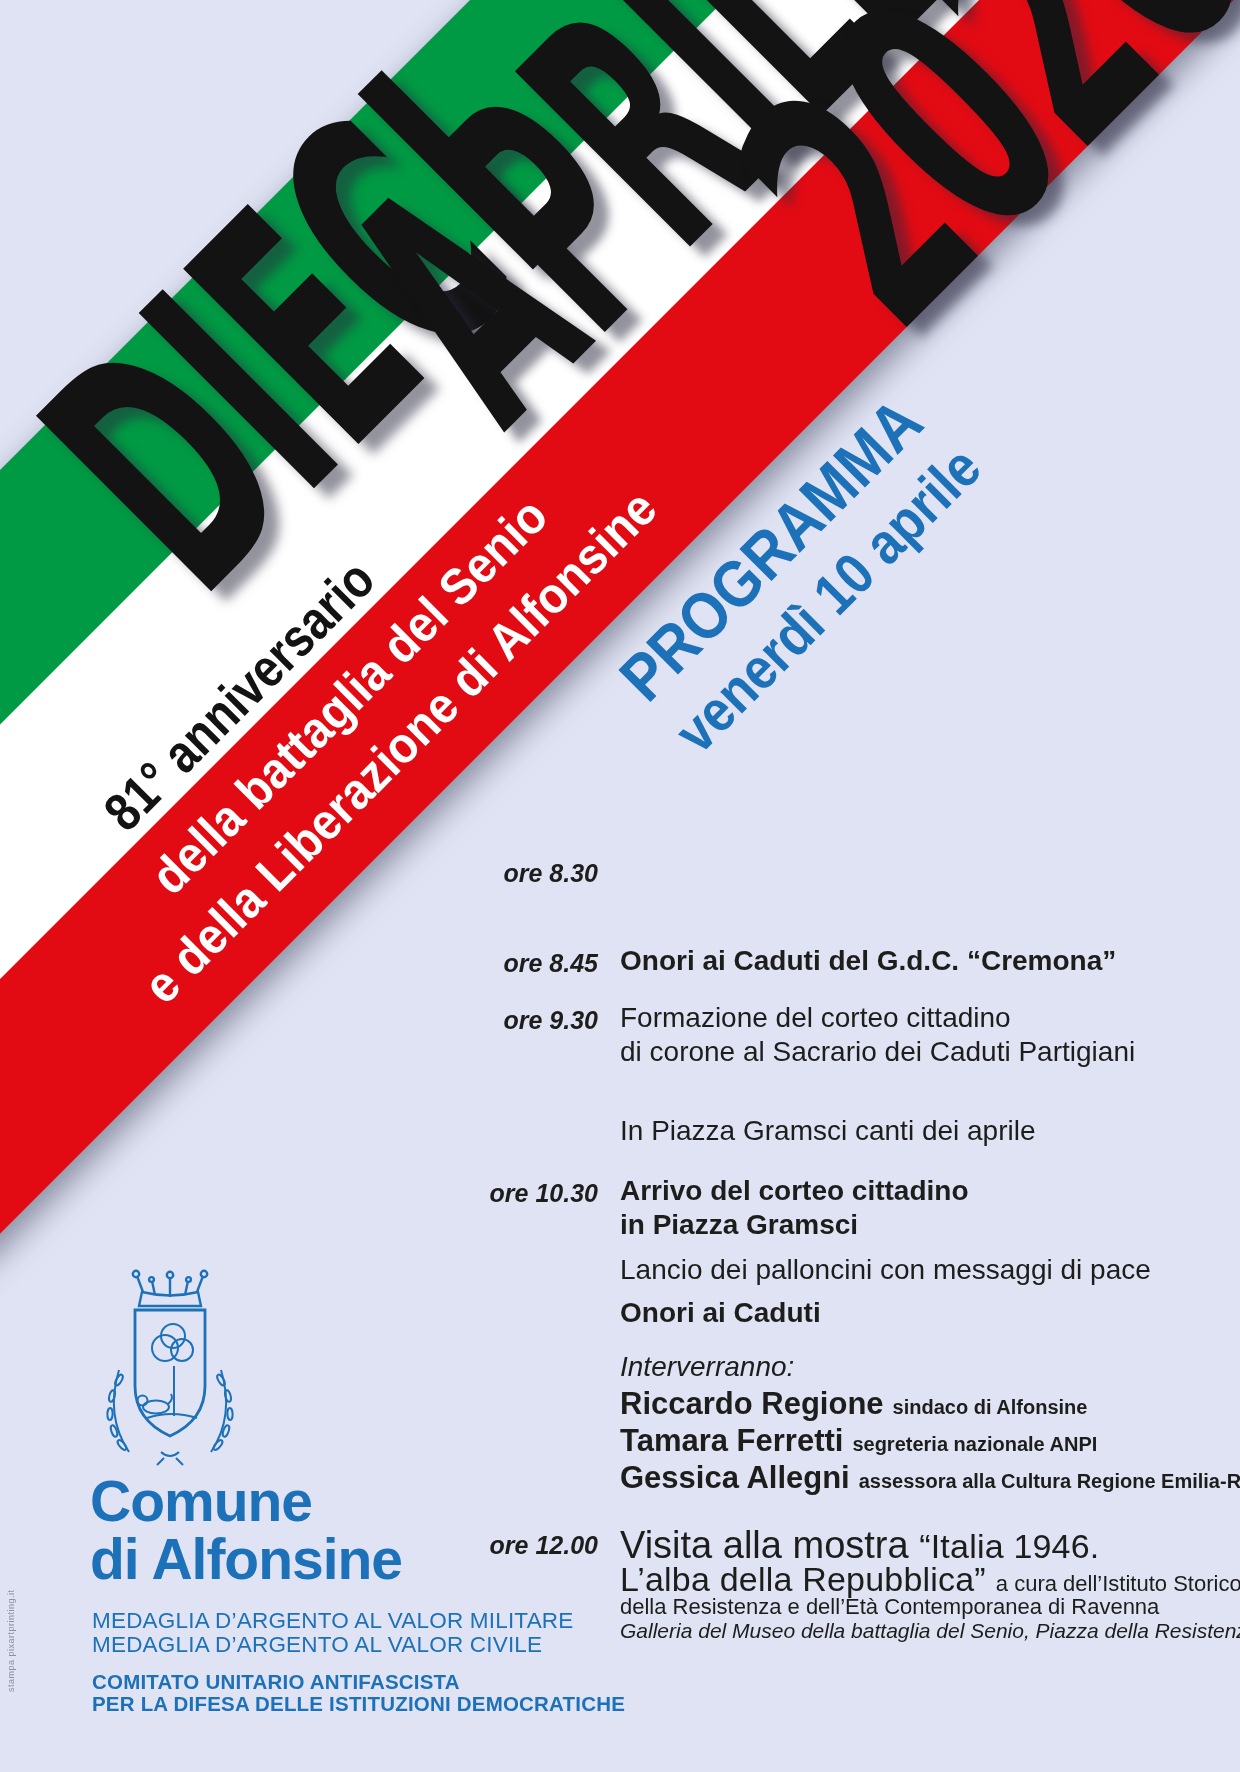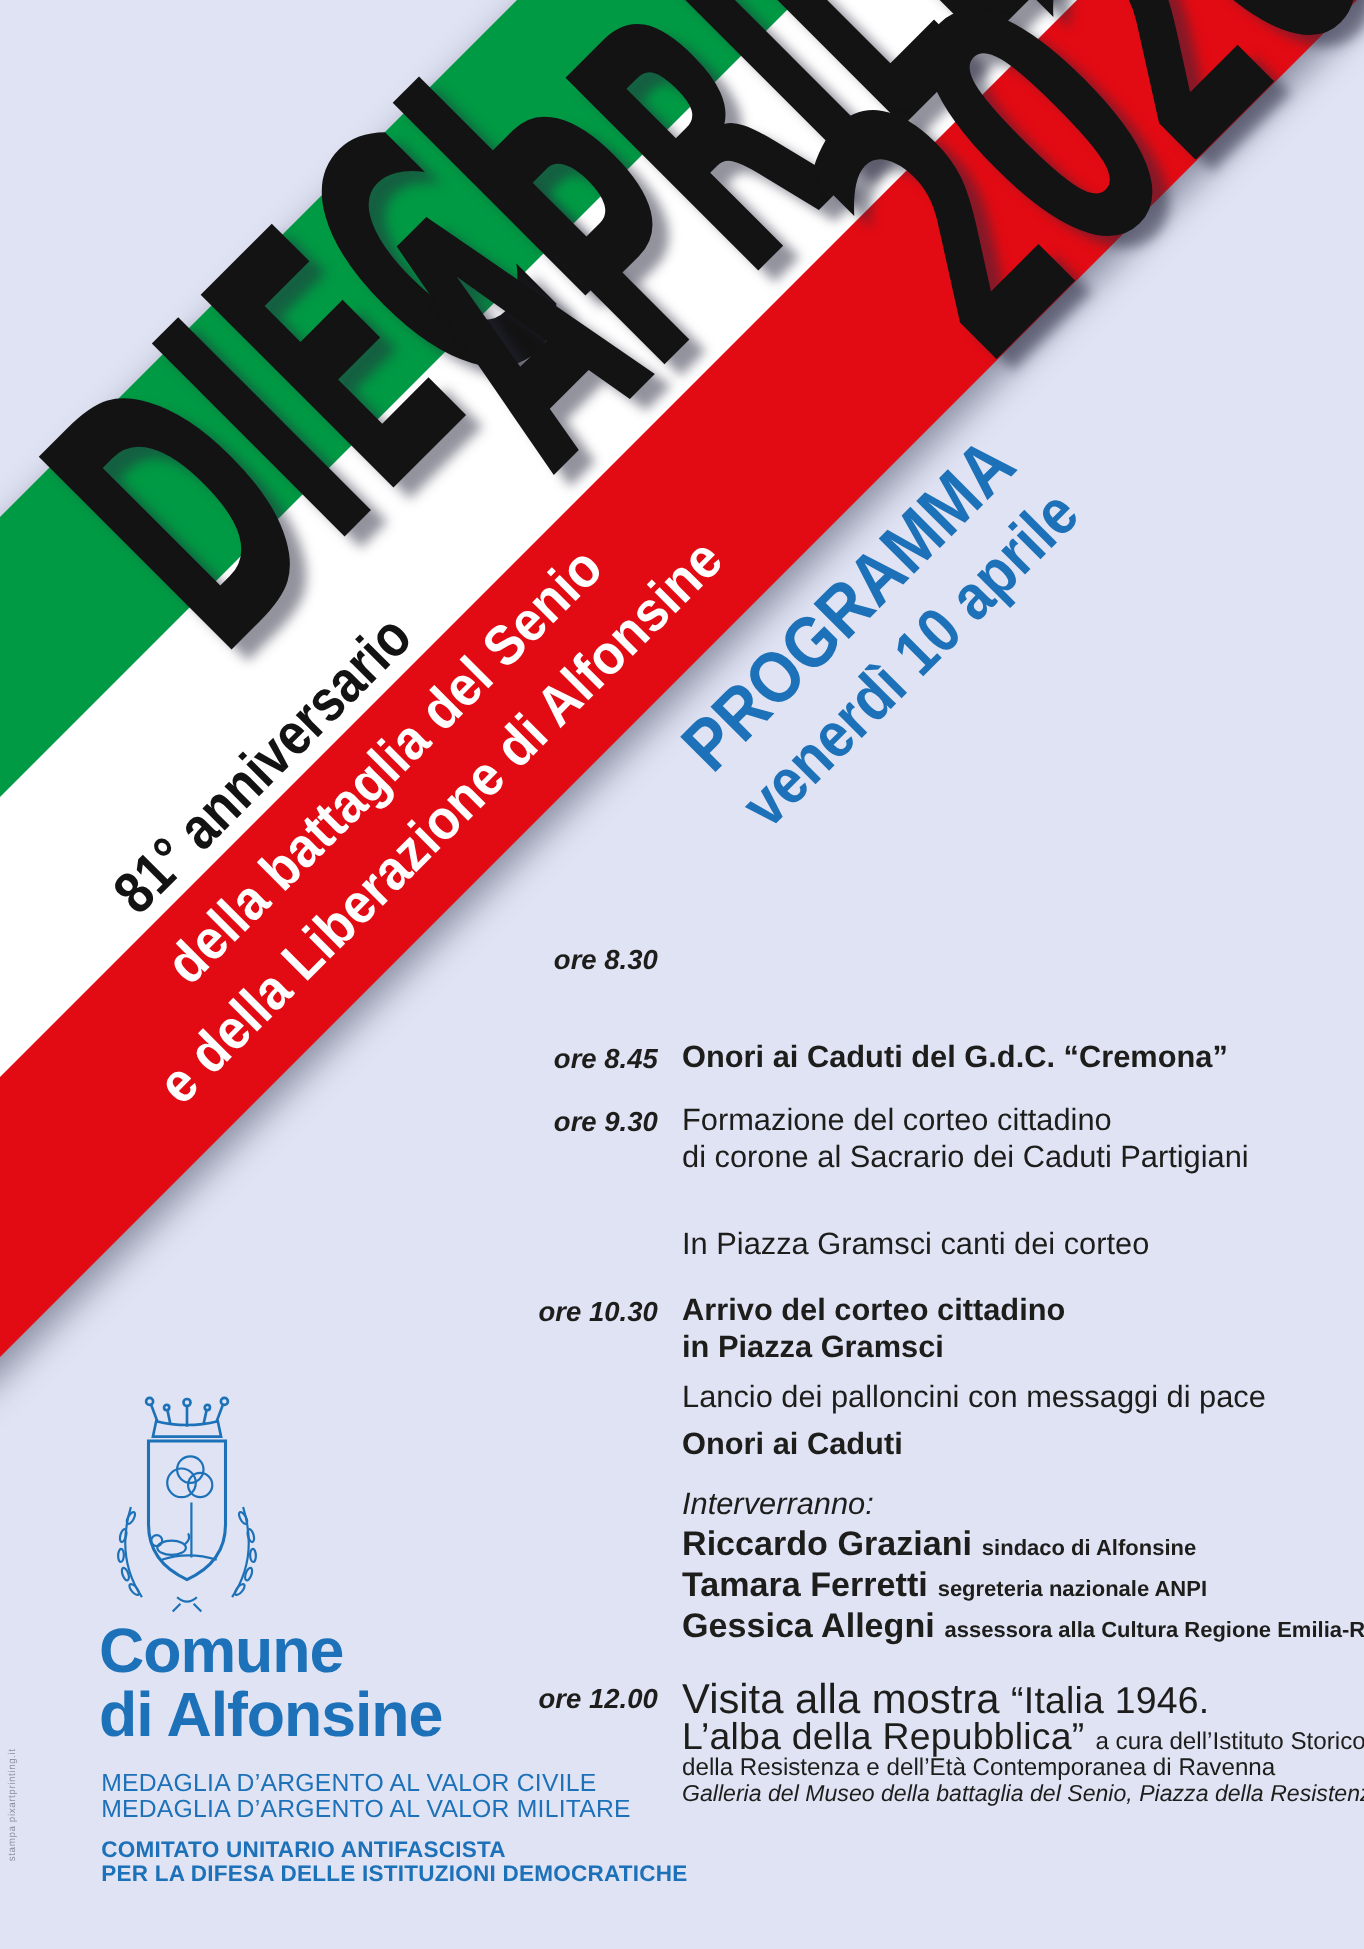--- a/index.html
+++ b/index.html
@@ -108,33 +108,33 @@
   <div class="time" style="top:948px">ore 8.45</div>
   <div class="desc bold" style="top:944px">
     <div>Onori ai Caduti del G.d.C. “Cremona”</div>
   </div>
 
   <div class="time" style="top:1005px">ore 9.30</div>
   <div class="desc" style="top:1001px">
     <div>Formazione del corteo cittadino</div>
     <div>di corone al Sacrario dei Caduti Partigiani</div>
   </div>
-  <div class="desc" style="top:1114px">In Piazza Gramsci canti dei corteo</div>
+  <div class="desc" style="top:1114px">In Piazza Gramsci canti dei aprile</div>
 
   <div class="time" style="top:1178px">ore 10.30</div>
   <div class="desc bold" style="top:1174px">
     <div>Arrivo del corteo cittadino</div>
     <div>in Piazza Gramsci</div>
   </div>
   <div class="desc" style="top:1253px">Lancio dei palloncini con messaggi di pace</div>
   <div class="desc bold" style="top:1296px">Onori ai Caduti</div>
   <div class="desc italic" style="top:1350px">Interverranno:</div>
 
   <div class="speaker" style="top:1386px">
-    <span class="sname">Riccardo Graziani</span><span class="srole">sindaco di Alfonsine</span>
+    <span class="sname">Riccardo Regione</span><span class="srole">sindaco di Alfonsine</span>
   </div>
   <div class="speaker" style="top:1423px">
     <span class="sname">Tamara Ferretti</span><span class="srole">segreteria nazionale ANPI</span>
   </div>
   <div class="speaker" style="top:1460px">
     <span class="sname">Gessica Allegni</span><span class="srole">assessora alla Cultura Regione Emilia-Romagna</span>
   </div>
 
   <div class="time" style="top:1530px">ore 12.00</div>
   <div class="mostra-line" style="top:1524px">
@@ -190,22 +190,22 @@
       <ellipse cx="123" cy="177" rx="6" ry="2.6" transform="rotate(130 123 177)"></ellipse>
       <path d="M66,184 q9,8 18,0 M69,190 l-7,7 M81,190 l7,7"></path>
     </g>
   </svg>
 
   <div class="comune">
     <div>Comune</div>
     <div>di Alfonsine</div>
   </div>
   <div class="honors">
+    <div>MEDAGLIA D’ARGENTO AL VALOR MILITARE</div>
     <div>MEDAGLIA D’ARGENTO AL VALOR CIVILE</div>
-    <div>MEDAGLIA D’ARGENTO AL VALOR MILITARE</div>
   </div>
   <div class="committee">
     <div>COMITATO UNITARIO ANTIFASCISTA</div>
     <div>PER LA DIFESA DELLE ISTITUZIONI DEMOCRATICHE</div>
   </div>
 
   <div class="print-credit">stampa pixartprinting.it</div>
 
 </div>
 

